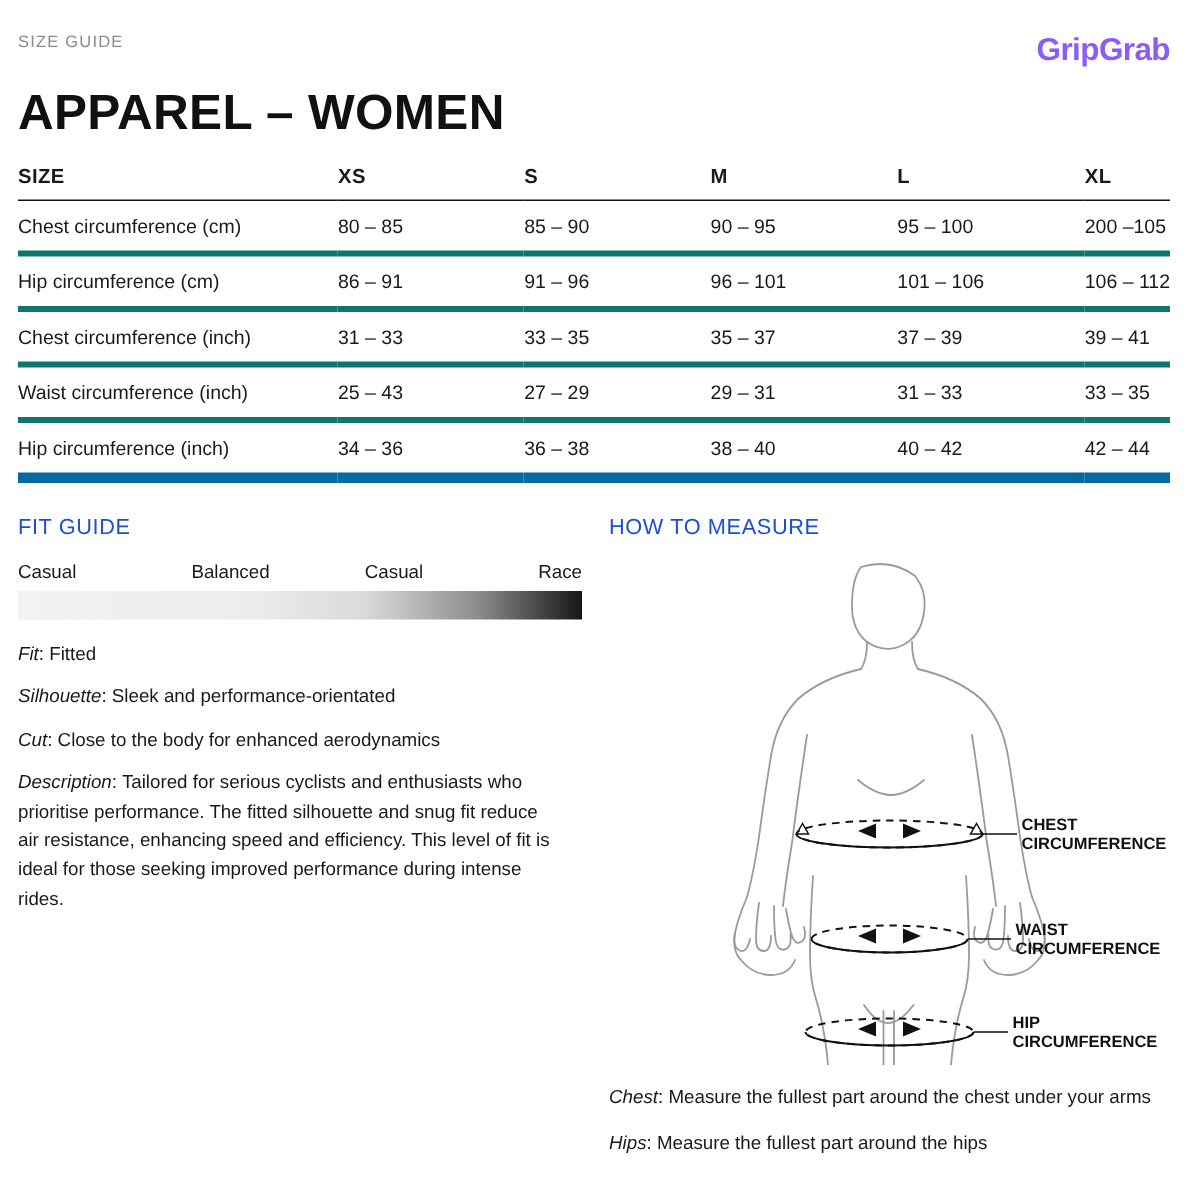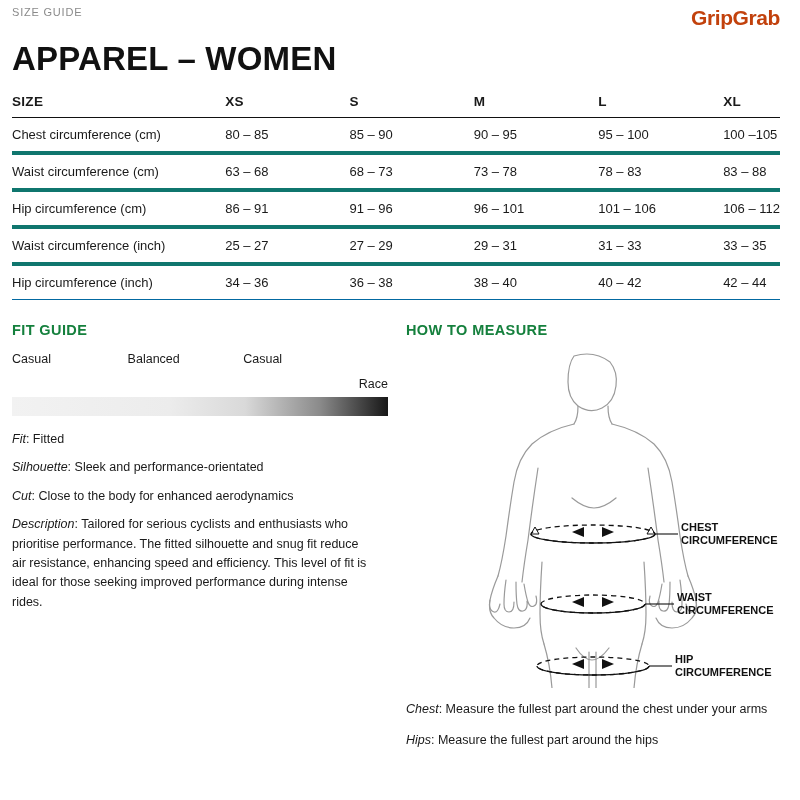--- a/index.html
+++ b/index.html
@@ -6,41 +6,41 @@
   html, body {
     margin: 0; padding: 0;
     width: 800px; height: 800px;
     background: #ffffff;
     font-family: "Liberation Sans", sans-serif;
     color: #1a1a1a;
   }
   .page {
     position: relative;
     width: 792px; height: 800px;
-    padding: 0 12px;
+    padding: 16px 12px;
   }
   
   .topbar {
     display: flex;
     justify-content: space-between;
     align-items: flex-start;
     padding-top: 6px;
     height: 34px;
   }
   .eyebrow {
     font-size: 11px;
     letter-spacing: 0.8px;
     color: #8a8a8a;
     text-transform: uppercase;
   }
   .brand {
     font-size: 21px;
     font-weight: bold;
     letter-spacing: -0.4px;
-    color: #c2410c;
+    color: #8b5cf6;
   }
   h1.title {
     font-size: 33px;
     font-weight: bold;
     letter-spacing: 0.2px;
     margin: 6px 0 16px 0;
     color: #111;
   }
   
   table.sizes {
@@ -59,50 +59,50 @@
   table.sizes thead th.col {
     text-align: left;
   }
   table.sizes tbody td {
     padding: 9px 0 9px 0;
     border-bottom: 4px solid #0f766e;
     font-size: 13px;
     color: #1a1a1a;
     white-space: nowrap;
   }
-  table.sizes tbody tr:last-child td { border-bottom: 1px solid #0369a1; }
+  table.sizes tbody tr:last-child td { border-bottom: 7px solid #0369a1; }
   .c-label { width: 216px; }
   .c-xs { width: 128px; }
   .c-s  { width: 128px; }
   .c-m  { width: 128px; }
   .c-l  { width: 128px; }
   .c-xl { width: auto; }
 
   
   .lower {
     display: flex;
     margin-top: 22px;
   }
   .col-left { width: 404px; padding-right: 18px; }
   .col-right { width: 374px; }
   h2.sec {
     font-size: 14.5px;
-    font-weight: bold;
+    font-weight: normal;
     letter-spacing: 0.4px;
     margin: 0 0 14px 0;
-    color: #15803d;
+    color: #1d4ed8;
   }
   .fit-scale-labels {
     display: flex;
     font-size: 12.5px;
     color: #1a1a1a;
     margin-bottom: 6px;
   }
   .fit-scale-labels span { flex: 1; }
-  .fit-scale-labels span:last-child { text-align: right; flex: 0 0 auto; margin-top: 25px; }
+  .fit-scale-labels span:last-child { text-align: right; flex: 0 0 auto; }
   .gradient-bar {
     height: 19px;
     width: 100%;
     background: linear-gradient(to right, #f2f2f2 0%, #ececec 42%, #d9d9d9 62%, #8a8a8a 82%, #171717 100%);
     margin-bottom: 14px;
   }
   .fit-line {
     font-size: 12.5px;
     line-height: 1.55;
     margin-bottom: 9px;
@@ -153,41 +153,41 @@
         <th class="c-xl col">XL</th>
       </tr>
     </thead>
     <tbody>
       <tr>
         <td>Chest circumference (cm)</td>
         <td>80 – 85</td>
         <td>85 – 90</td>
         <td>90 – 95</td>
         <td>95 – 100</td>
-        <td>100 –105</td>
-      </tr>
-      <tr>
-        <td>Waist circumference (cm)</td>
-        <td>63 – 68</td>
-        <td>68 – 73</td>
-        <td>73 – 78</td>
-        <td>78 – 83</td>
-        <td>83 – 88</td>
+        <td>200 –105</td>
       </tr>
       <tr>
         <td>Hip circumference (cm)</td>
         <td>86 – 91</td>
         <td>91 – 96</td>
         <td>96 – 101</td>
         <td>101 – 106</td>
         <td>106 – 112</td>
       </tr>
       <tr>
+        <td>Chest circumference (inch)</td>
+        <td>31 – 33</td>
+        <td>33 – 35</td>
+        <td>35 – 37</td>
+        <td>37 – 39</td>
+        <td>39 – 41</td>
+      </tr>
+      <tr>
         <td>Waist circumference (inch)</td>
-        <td>25 – 27</td>
+        <td>25 – 43</td>
         <td>27 – 29</td>
         <td>29 – 31</td>
         <td>31 – 33</td>
         <td>33 – 35</td>
       </tr>
       <tr>
         <td>Hip circumference (inch)</td>
         <td>34 – 36</td>
         <td>36 – 38</td>
         <td>38 – 40</td>

